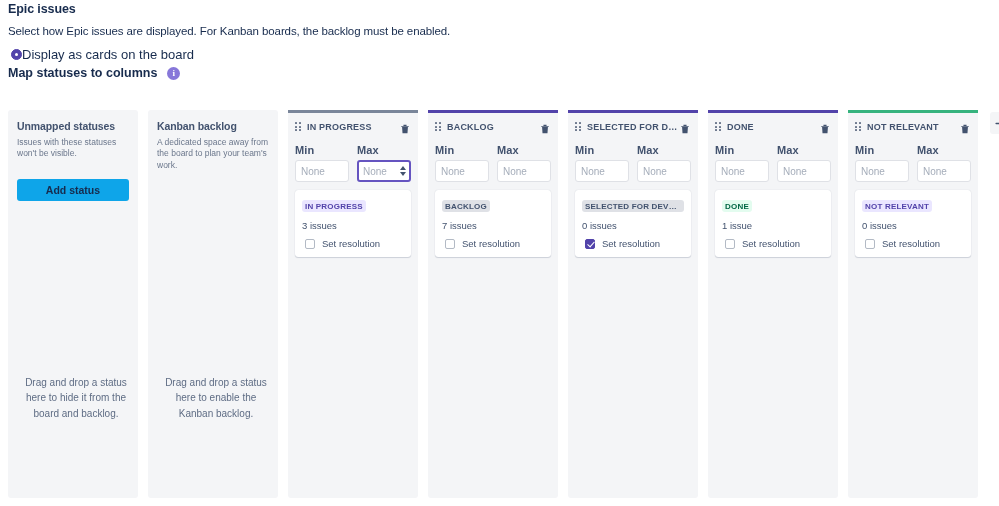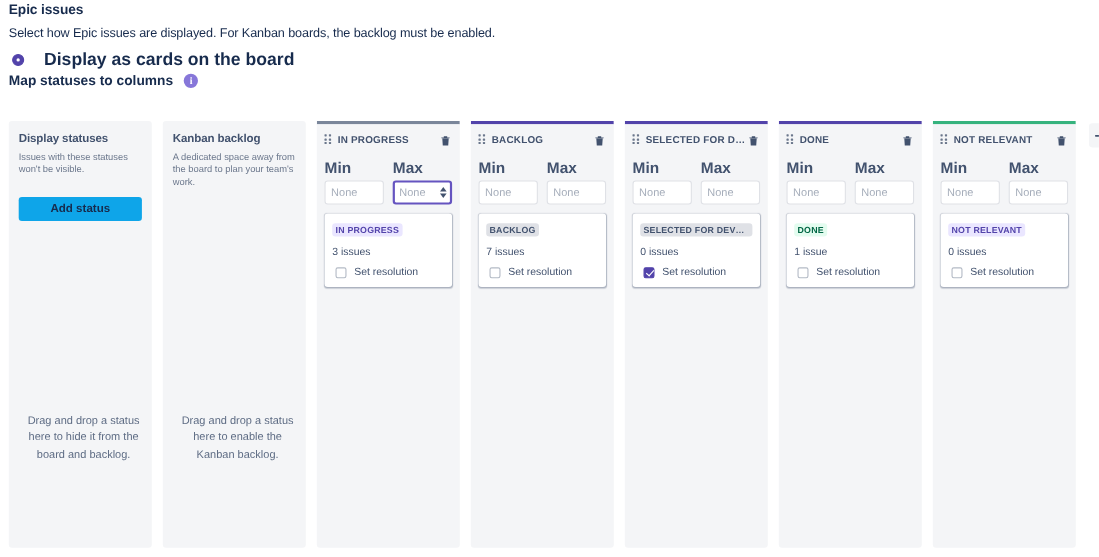--- a/index.html
+++ b/index.html
@@ -26,21 +26,21 @@
     width: 11px; height: 11px; border-radius: 50%;
     border: 1px solid #5243AA; background: #5243AA;
     position: relative; flex: 0 0 auto; margin-left: 3px;
   }
   .radio::after {
     content: ""; position: absolute; left: 3.2px; top: 3.2px;
     width: 3.2px; height: 3.2px; border-radius: 50%; background: #fff;
   }
   .radio.disabled { background: #F4F5F7; border: 1px solid #DFE1E6; }
   .radio.disabled::after { display: none; }
-  .radio-label { font-size: 16px; margin-left: 18px; color: #172B4D; font-weight: bold; }
+  .radio-label { font-size: 13px; margin-left: 0; color: #172B4D; }
   .radio-label.disabled { color: #B3BAC5; }
 
   
   .map-head { display: flex; align-items: center; margin-top: 0; }
   .map-head-title { font-size: 12.5px; font-weight: bold; color: #172B4D; }
   .info-icon {
     width: 13px; height: 13px; border-radius: 50%;
     background: #8777D9; margin-left: 10px;
     display: flex; align-items: center; justify-content: center;
     color: #fff; font-size: 9px; font-weight: bold;
@@ -97,21 +97,21 @@
   .drag-handle i { background: #6B778C; border-radius: 0.5px; display: block; }
   .col-title {
     font-size: 9px; font-weight: bold; color: #42526E;
     letter-spacing: 0.2px; flex: 1 1 auto;
     white-space: nowrap; overflow: hidden; text-overflow: ellipsis;
   }
   .trash-btn { width: 12px; height: 12px; flex: 0 0 auto; cursor: pointer; }
 
   .minmax { display: flex; gap: 8px; margin-top: 11px; }
   .mm-field { width: 54px; }
-  .mm-label { font-size: 14px; font-weight: bold; color: #42526E; letter-spacing: 0.1px; }
+  .mm-label { font-size: 11px; font-weight: bold; color: #42526E; letter-spacing: 0.1px; }
   .mm-input-wrap { position: relative; margin-top: 4px; }
   .mm-input {
     width: 100%; height: 22px; border: 1px solid #DFE1E6; border-radius: 3px;
     background: #fff; font-size: 10px; color: #7A869A;
     padding: 0 5px; font-family: "Liberation Sans", sans-serif; outline: none;
   }
   .mm-input::placeholder { color: #A5ADBA; }
   .mm-input-wrap.focused .mm-input { border: 2px solid #6554C0; padding: 0 4px; }
   .spinner {
     position: absolute; right: 5px; top: 50%; transform: translateY(-50%);
@@ -175,21 +175,21 @@
   </div>
 
   <div class="map-head">
     <span class="map-head-title">Map statuses to columns</span>
     <span class="info-icon">i</span>
   </div>
 
   <div class="board">
 
     <div class="panel">
-      <div class="panel-title">Display statuses</div>
+      <div class="panel-title">Unmapped statuses</div>
       <div class="panel-desc">Issues with these statuses won't be visible.</div>
       <button class="add-status-btn">Add status</button>
       <div class="panel-drop">Drag and drop a status here to hide it from the board and backlog.</div>
     </div>
 
     <div class="panel">
       <div class="panel-title">Kanban backlog</div>
       <div class="panel-desc">A dedicated space away from the board to plan your team's work.</div>
       <div class="panel-drop">Drag and drop a status here to enable the Kanban backlog.</div>
     </div>

